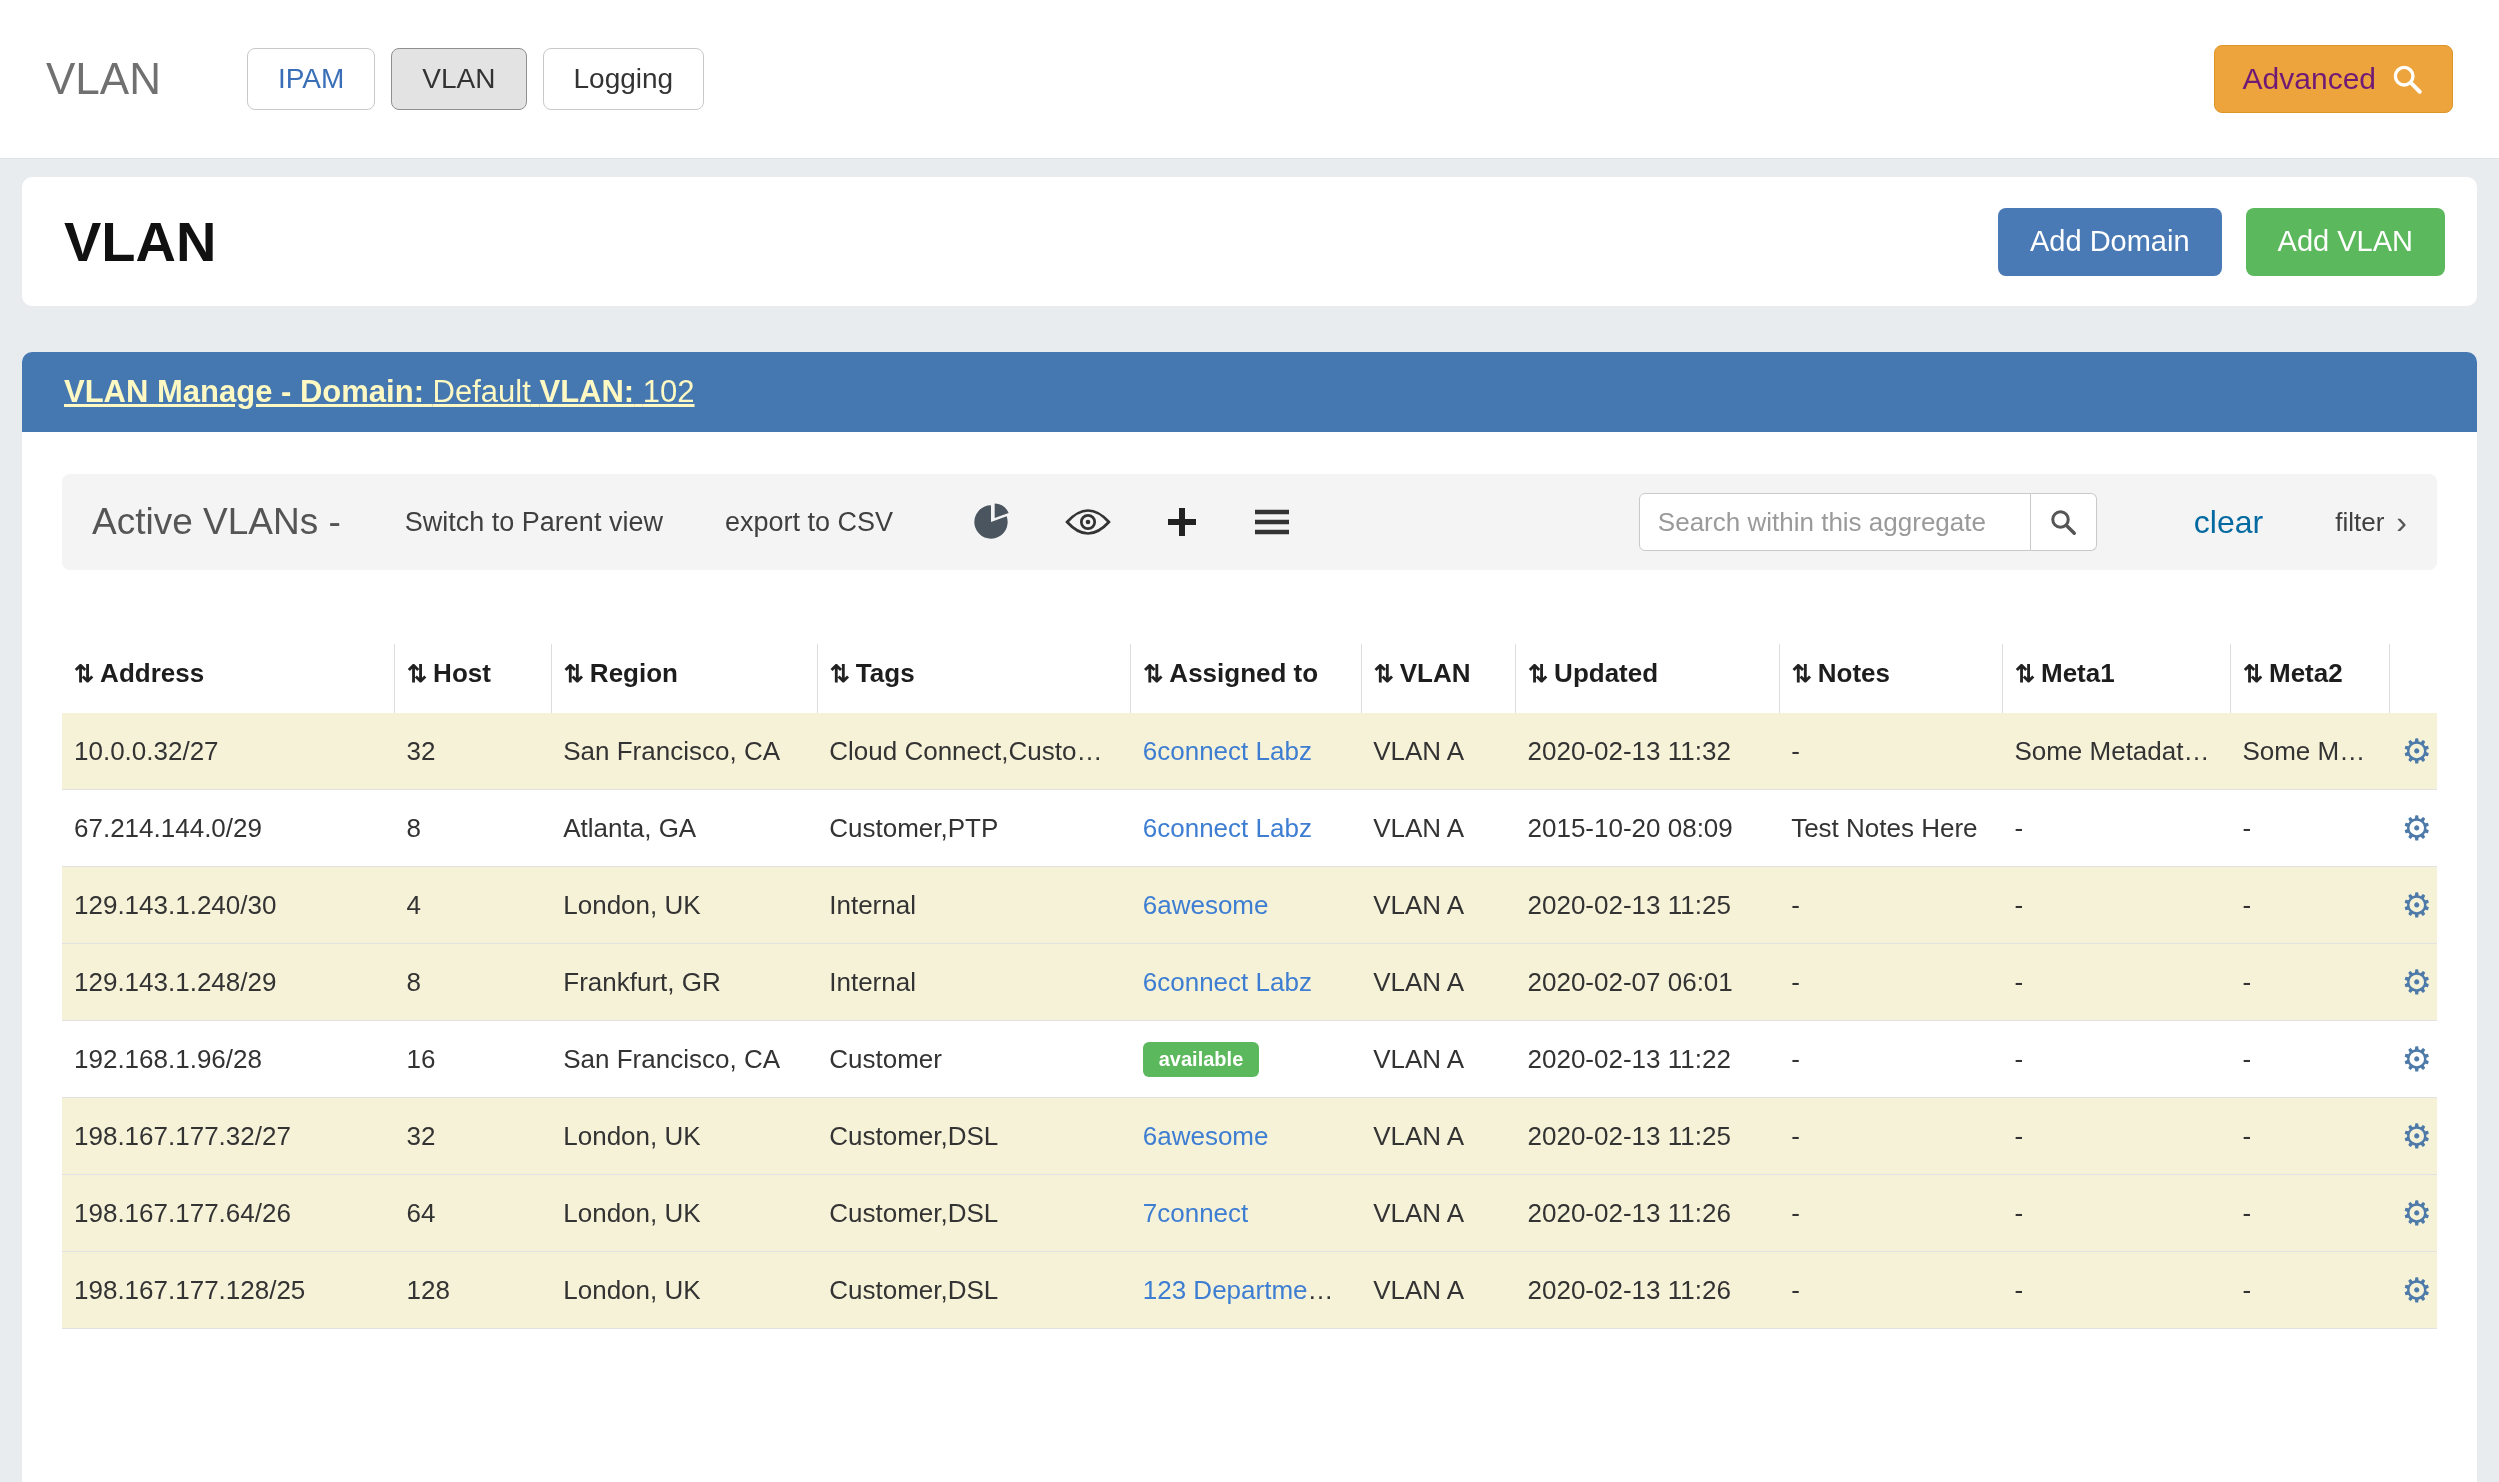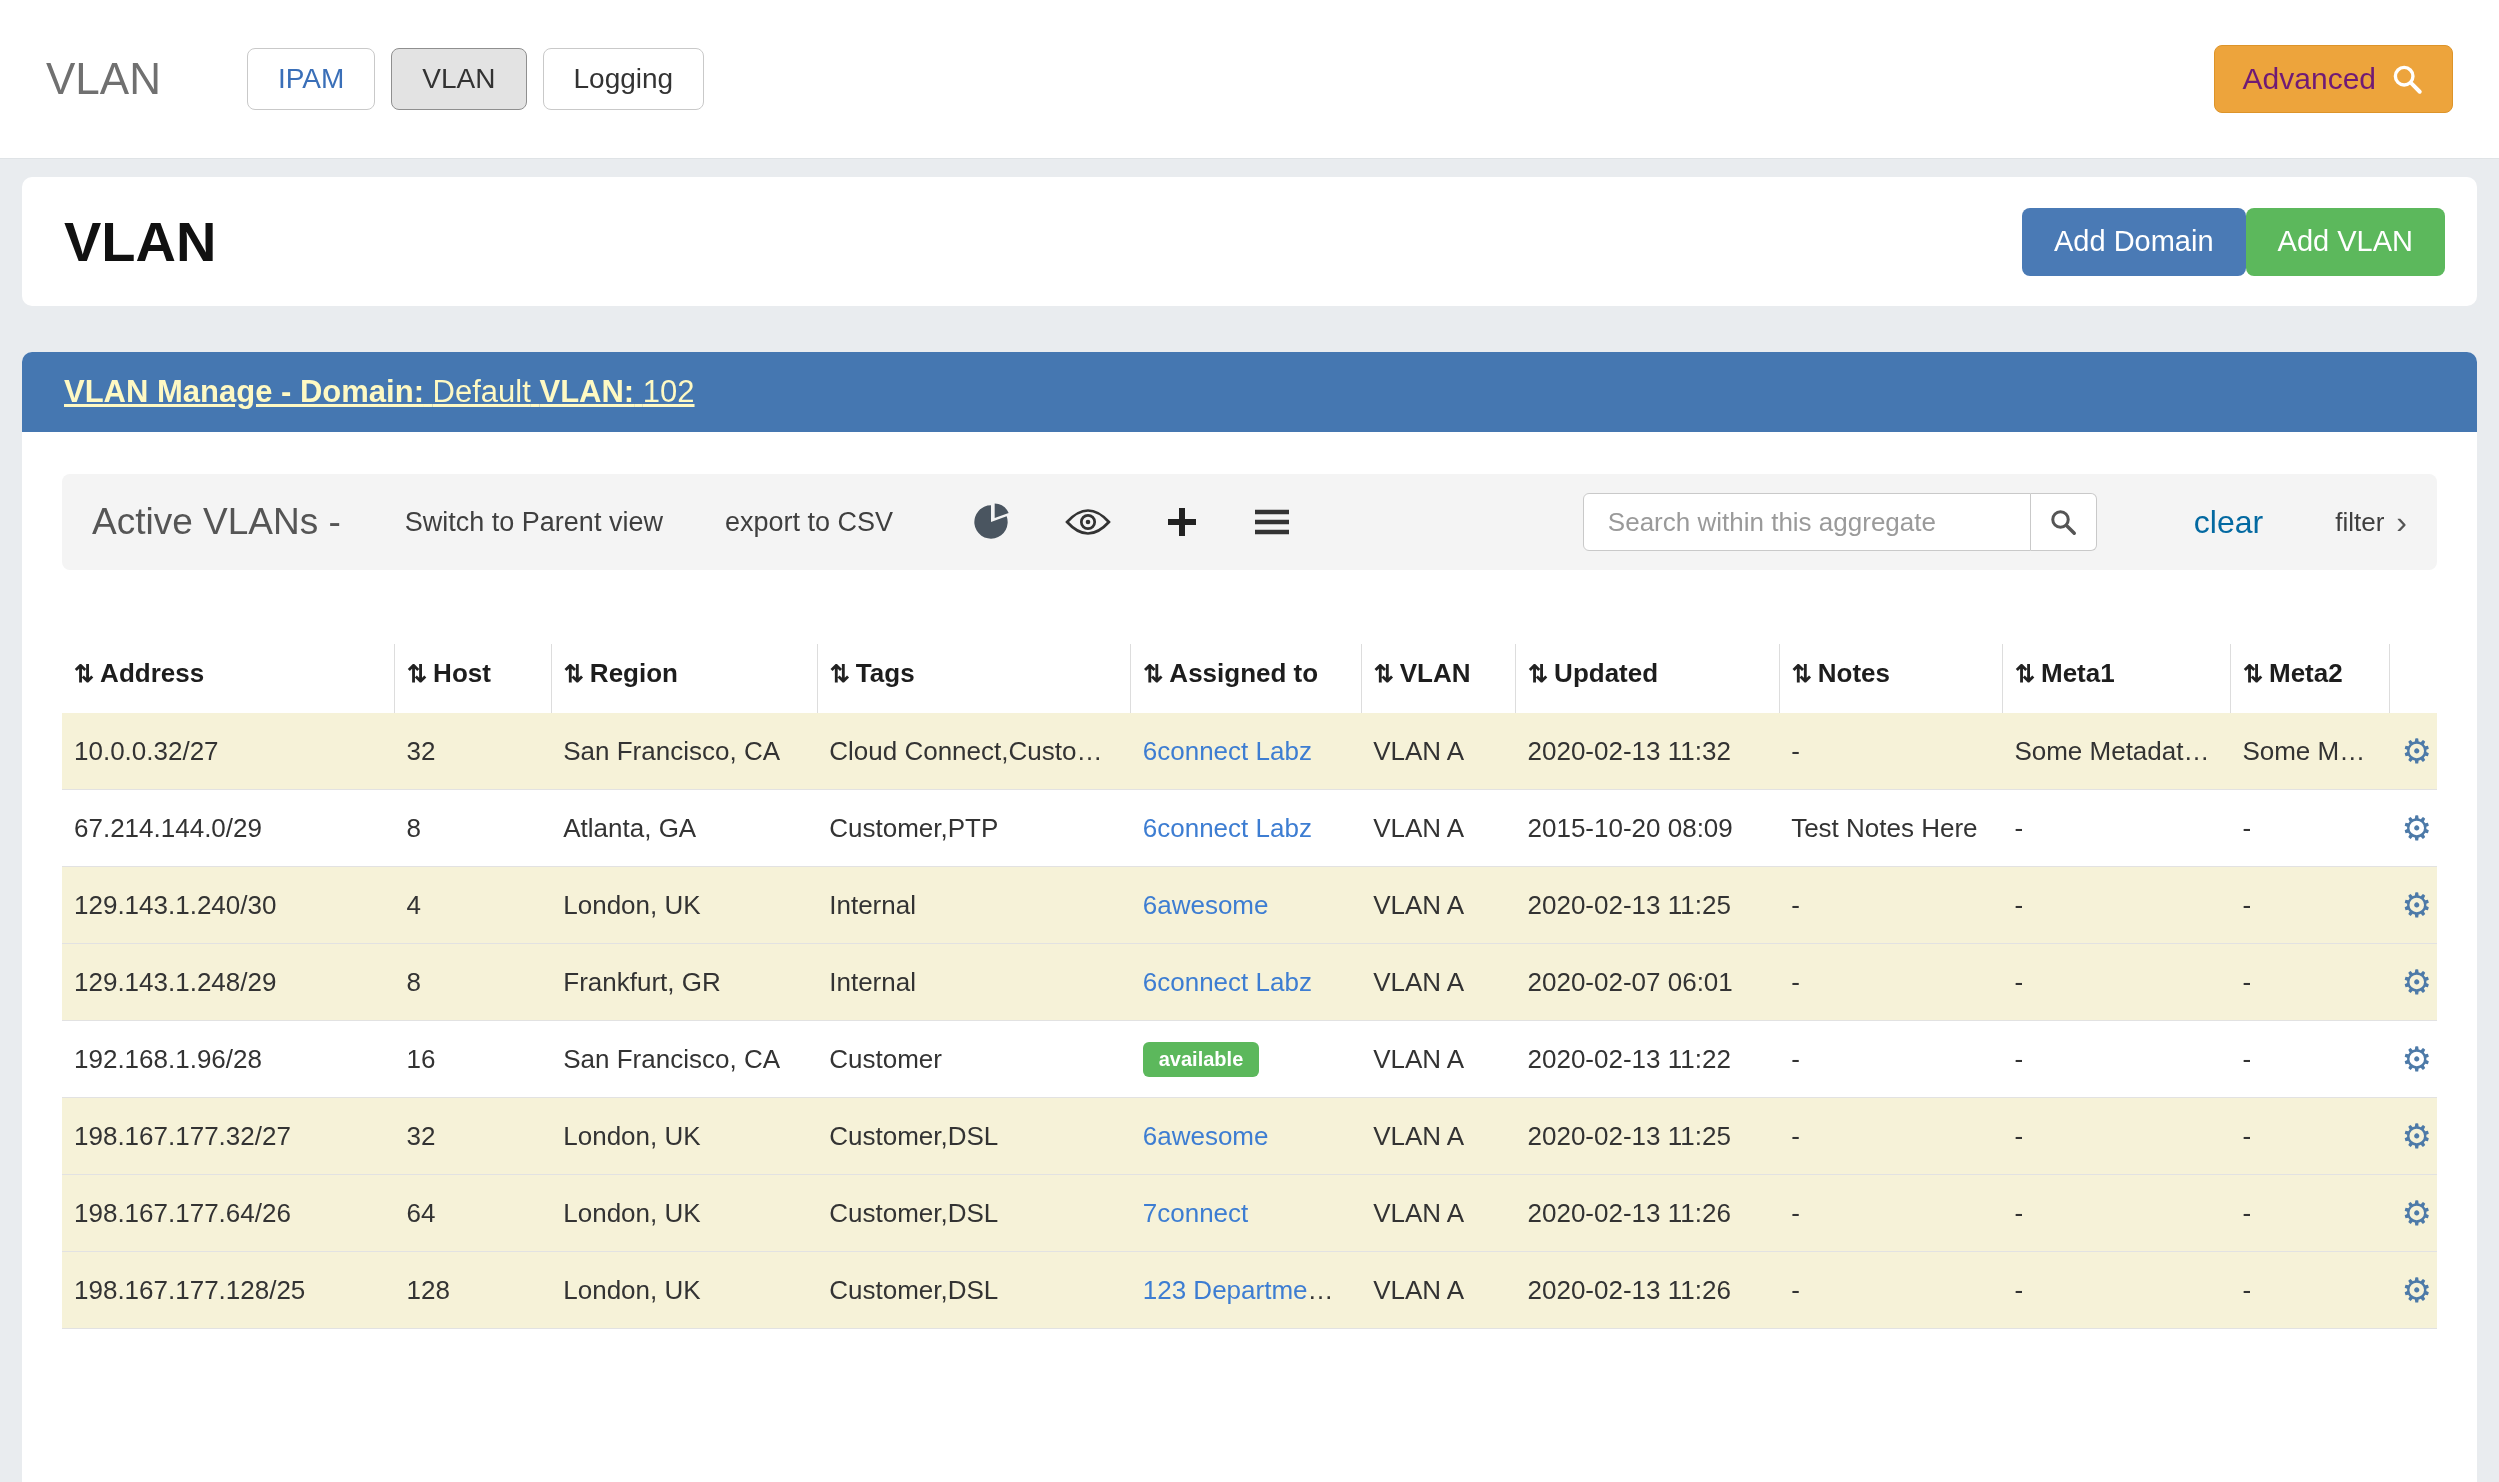--- a/index.html
+++ b/index.html
@@ -54,21 +54,21 @@
   .header-card {
     background: #fff;
     margin: 18px 22px 0;
     border-radius: 10px;
     height: 129px;
     display: flex;
     align-items: center;
     padding: 0 32px 0 42px;
   }
   .page-title { font-size: 56px; font-weight: bold; color: #111; }
-  .header-actions { margin-left: auto; display: flex; }
+  .header-actions { margin-left: auto; display: flex; gap: 24px; }
   .btn {
     font-family: inherit;
     font-size: 29px;
     color: #fff;
     border: none;
     border-radius: 8px;
     height: 68px;
     padding: 0 32px;
     cursor: pointer;
   }
@@ -101,27 +101,27 @@
     display: flex;
     align-items: center;
     padding: 0 30px;
   }
   .toolbar-title { font-size: 37px; color: #555; margin-right: 64px; }
   .toolbar-link { font-size: 27px; color: #3f3f3f; margin-right: 62px; cursor: pointer; }
   .toolbar-icons { display: flex; align-items: center; gap: 54px; margin-left: 16px; }
   .icon-btn { display: flex; align-items: center; cursor: pointer; background: none; border: none; padding: 0; }
   .search-group { margin-left: auto; display: flex; align-items: center; }
   .search-input {
-    width: 448px;
+    width: 392px;
     height: 58px;
     border: 1px solid #c9c9c9;
     border-radius: 6px 0 0 6px;
     font-family: inherit;
     font-size: 26px;
-    padding: 0 24px;
+    padding: 0 18px;
     color: #333;
     background: #fff;
     outline: none;
   }
   .search-input::placeholder { color: #9a9a9a; }
   .search-btn {
     width: 66px;
     height: 58px;
     border: 1px solid #c9c9c9;
     border-left: none;

